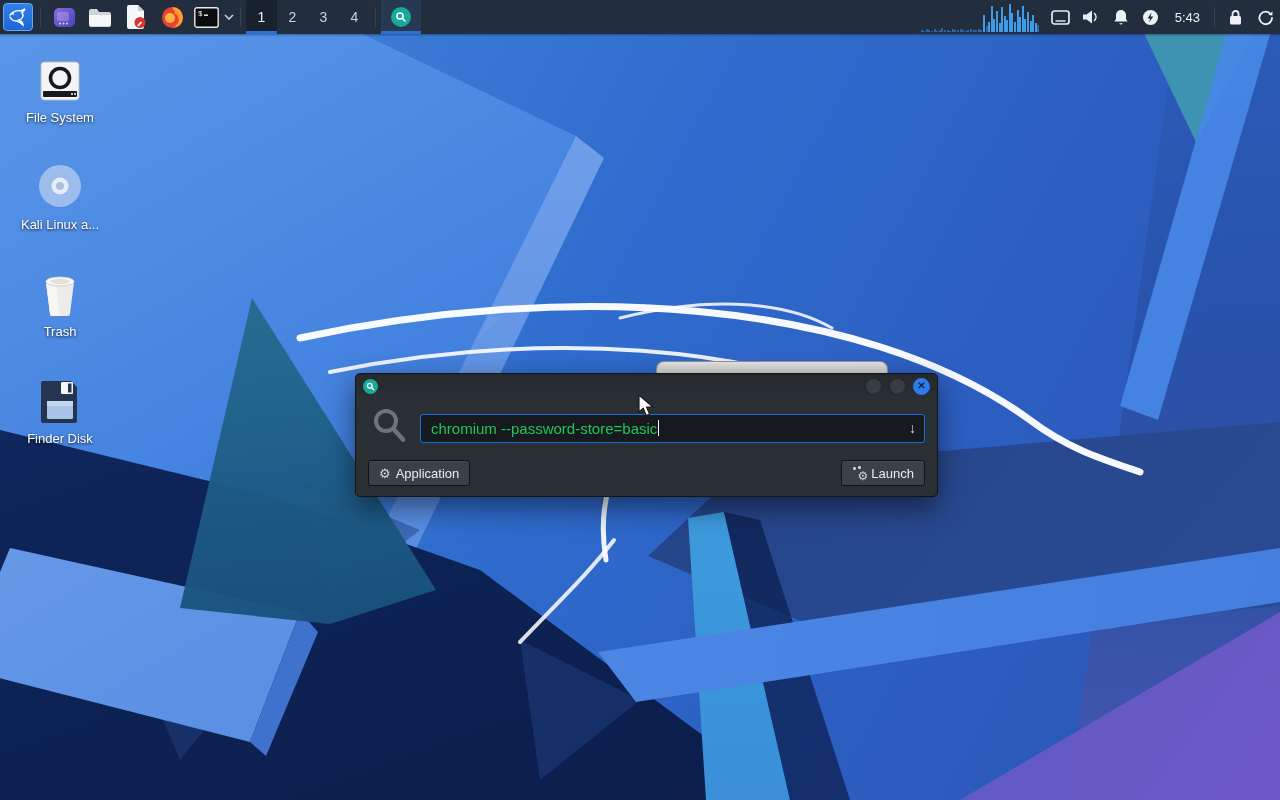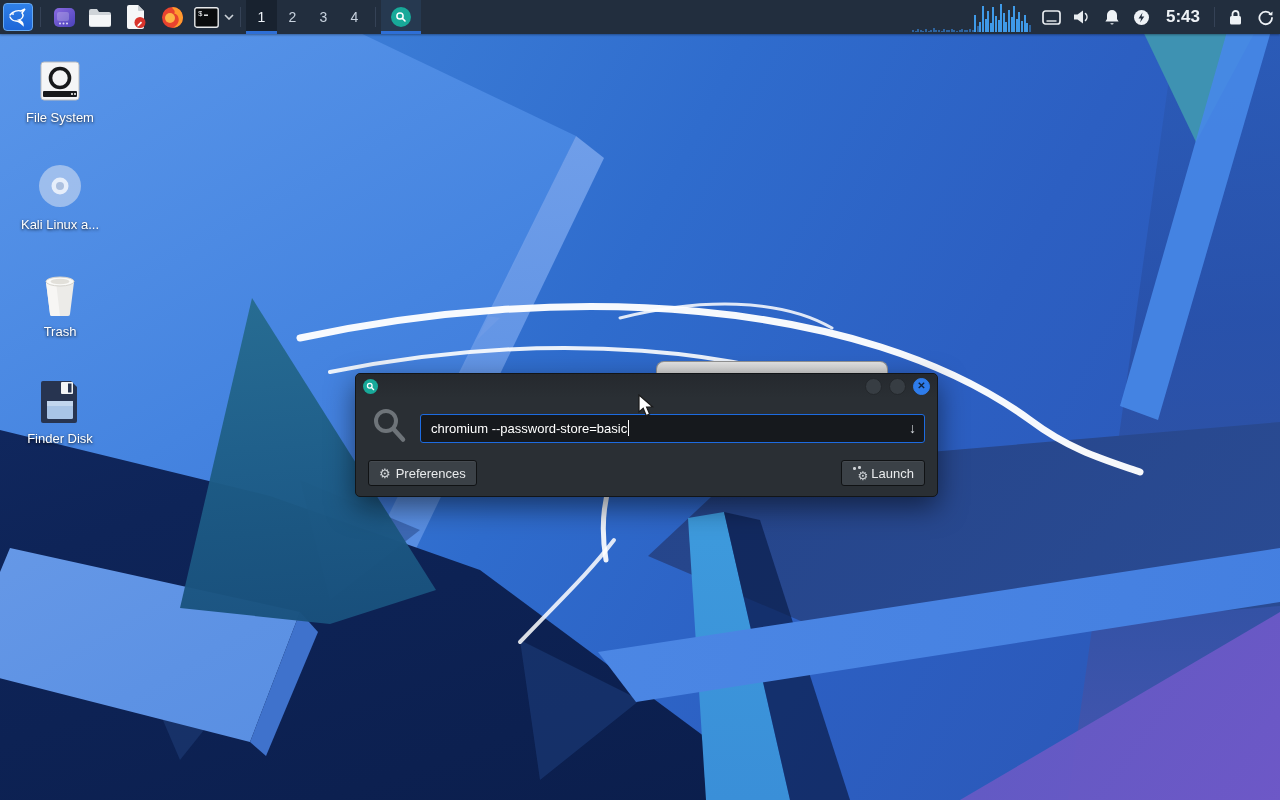--- a/index.html
+++ b/index.html
@@ -55,21 +55,21 @@
   .ws-btn { width:31px; display:flex; align-items:center; justify-content:center;
     color:#c8d2de; font-size:14px; cursor:pointer; border-bottom:3px solid transparent; padding-top:3px; }
   .ws-btn.active { background:#18222f; color:#eef3f8; border-bottom-color:#2e6fd6; }
   .task-btn { width:40px; display:flex; align-items:center; justify-content:center;
     background:#263950; border-bottom:3px solid #2e6fd6; padding-top:3px; cursor:pointer; }
   .finder-badge { width:20px; height:20px; border-radius:50%; background:#18a999;
     display:flex; align-items:center; justify-content:center; }
   .cpu-graph { width:126px; display:flex; align-items:flex-end; padding:2px 1px; gap:0; cursor:pointer; }
   .cpu-bar { width:2px; margin-right:0.6px; background:#3f9ae8; }
   .tray-btn { display:flex; align-items:center; justify-content:center; width:30px; cursor:pointer; }
-  .clock { display:flex; align-items:center; padding:4px 9px; color:#eef2f6; font-size:17px; cursor:pointer;font-weight:bold; }
+  .clock { display:flex; align-items:center; padding:4px 9px; color:#eef2f6; font-size:13px; cursor:pointer; }
   .term-caret { width:13px; display:flex; align-items:center; justify-content:center; cursor:pointer; }
 
   
   .desk-icons { position:absolute; left:12px; top:46px; width:96px; z-index:5; }
   .desk-item { width:96px; height:107px; display:flex; flex-direction:column; align-items:center; cursor:pointer; }
   .desk-ic { height:56px; display:flex; align-items:flex-end; justify-content:center; }
   .desk-label { margin-top:8px; font-size:13px; color:#ffffff; text-shadow:0 1px 3px rgba(0,0,0,.85); white-space:nowrap; }
 
   
   .bg-window { position:absolute; left:656px; top:361px; width:232px; height:14px;
@@ -86,21 +86,21 @@
     display:flex; align-items:center; justify-content:center; }
   .tb-title { position:absolute; left:0; right:0; text-align:center; font-size:12.5px; font-weight:bold; color:#f2f4f6; pointer-events:none; }
   .tb-controls { margin-left:auto; display:flex; gap:7px; align-items:center; z-index:2; }
   .tb-circle { width:17px; height:17px; border-radius:50%; background:#373d43; border:1px solid #23272b; cursor:pointer; }
   .tb-close { width:17px; height:17px; border-radius:50%; background:#2e7ceb; border:1px solid #2e7ceb;
     color:#10233c; font-size:10px; font-weight:bold; display:flex; align-items:center; justify-content:center; cursor:pointer; line-height:1; }
   .dlg-body { display:flex; align-items:center; padding:8px 12px 4px 14px; }
   .big-search { margin-right:10px; }
   .search-field { flex:1; height:29px; background:#16191d; border:1.5px solid #1d6be0; border-radius:3px;
     display:flex; align-items:center; padding:0 8px 0 10px; cursor:text; }
-  .sf-text { color:#ffffff; font-size:13px; white-space:nowrap; }
+  .sf-text { color:#22c55e; font-size:15px; white-space:nowrap; }
   .sf-caret { width:1px; height:16px; background:#ffffff; margin-left:1px; }
   .sf-arrow { margin-left:auto; color:#d7dbdf; font-size:14px; font-weight:bold; cursor:pointer; }
   .dlg-actions { display:flex; align-items:center; padding:6px 12px 0 12px; }
   .dlg-btn { height:26px; display:flex; align-items:center; gap:5px; padding:0 10px;
     background:#3b4147; border:1px solid #101214; border-radius:3px; color:#e8eaec; font-size:13px;
     box-shadow:inset 0 1px 0 rgba(255,255,255,.05); cursor:pointer; }
   .dlg-btn .gear { font-size:13px; color:#cfd3d7; }
   .launch-ic { position:relative; width:14px; height:14px; }
   .launch-ic .gear { position:absolute; right:-2px; bottom:-3px; font-size:12px; }
   .launch-ic .dot { position:absolute; width:2.5px; height:2.5px; border-radius:50%; background:#cfd3d7; }
@@ -380,21 +380,21 @@
       </div>
       <div class="search-field">
         <span class="sf-text">chromium --password-store=basic</span>
         <span class="sf-caret"></span>
         <span class="sf-arrow">↓</span>
       </div>
     </div>
     <div class="dlg-actions">
       <div class="dlg-btn">
         <span class="gear">⚙</span>
-        <span>Preferences</span>
+        <span>Application</span>
       </div>
       <div style="flex:1"></div>
       <div class="dlg-btn">
         <span class="launch-ic">
           <span class="dot d1"></span>
             <span class="dot d2"></span>
           <span class="gear">⚙</span>
         </span>
         <span>Launch</span>
       </div>

